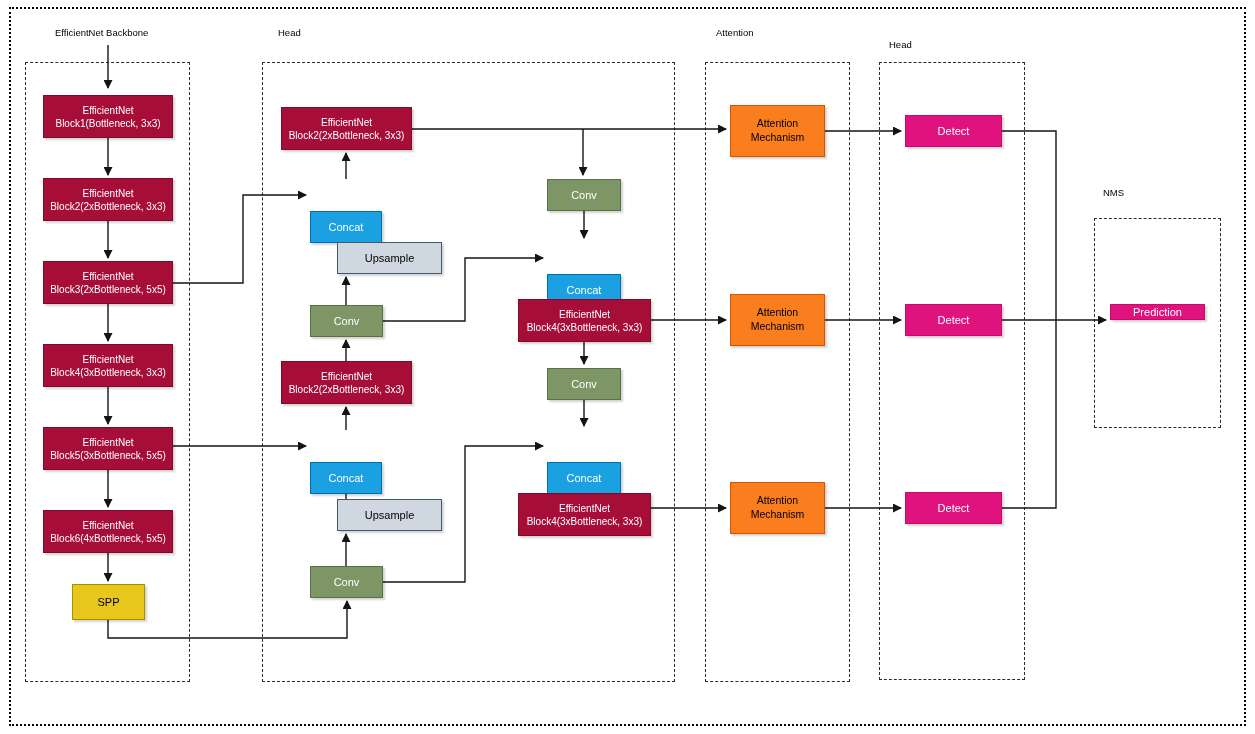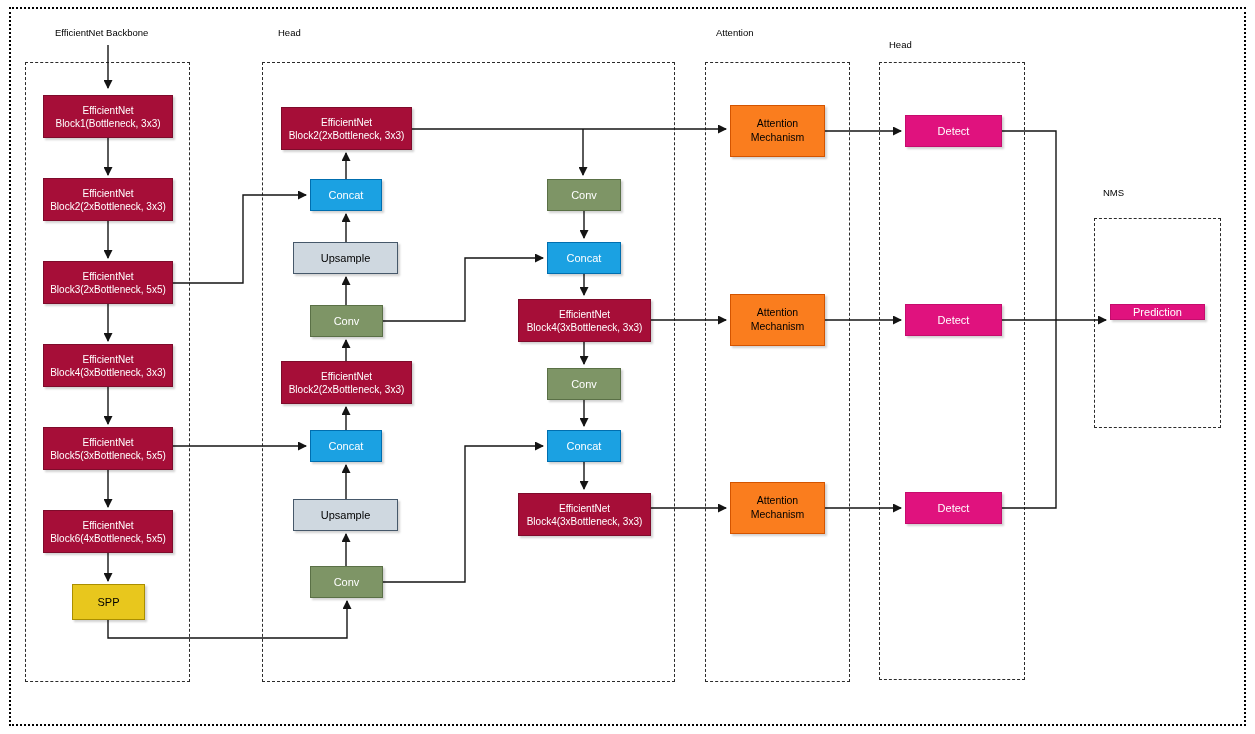--- a/index.html
+++ b/index.html
@@ -19,22 +19,22 @@
   }
   .node{
     position:absolute;display:flex;flex-direction:column;align-items:center;justify-content:center;
     text-align:center;box-sizing:border-box;border:1px solid #000;
     box-shadow:2px 2px 2px rgba(0,0,0,0.18);line-height:1.3;white-space:nowrap;
   }
   .node span{white-space:nowrap;}
   .two-line{font-size:10px;}
   .one-line{font-size:11px;justify-content:center;}
   .red   {background:var(--block_red);border-color:#7e0b2b;color:#fff;}
-  .blue  {background:var(--concat_blue);border-color:#006EAF;color:#fff;}
-  .grayb {background:var(--upsample_gray);border-color:#46586a;color:#000;}
+  .blue  {background:var(--concat_blue);border-color:#006EAF;color:#fff;margin-top:32px;}
+  .grayb {background:var(--upsample_gray);border-color:#46586a;color:#000;margin-left:44px;}
   .green {background:var(--conv_green);border-color:#5a7046;color:#fff;}
   .orange{background:var(--attention_orange);border-color:#d35400;color:#000;font-size:10.5px;}
   .pink  {background:var(--detect_pink);border-color:#c50c6d;color:#fff;}
   .yellow{background:var(--spp_yellow);border-color:#aa8e00;color:#000;}
   svg.connectors{position:absolute;left:0;top:0;pointer-events:none;}
   svg.connectors path{stroke:#141414;stroke-width:1.4;fill:none;}
 </style>
 </head>
 <body>
 

